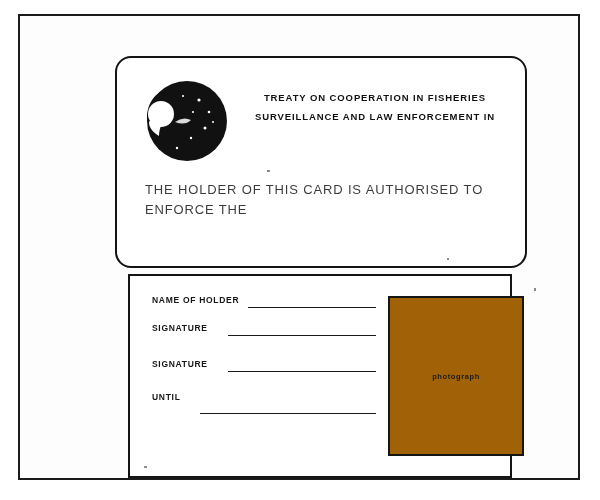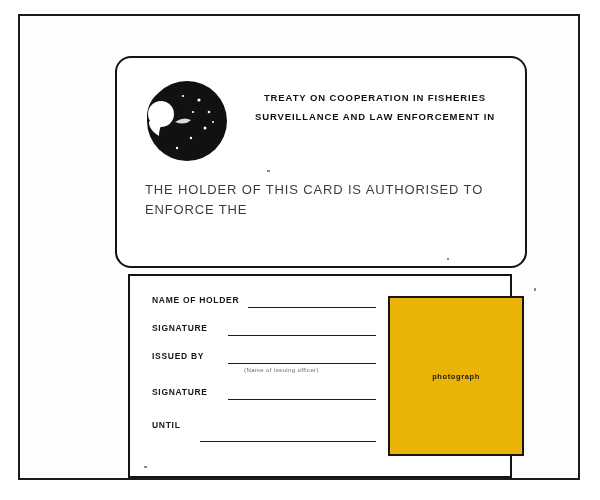--- a/index.html
+++ b/index.html
@@ -146,21 +146,21 @@
     position: absolute;
     left: 258px;
     top: 20px;
     width: 136px;
     height: 160px;
     border: 2px solid #151515;
     box-sizing: border-box;
     display: flex;
     align-items: center;
     justify-content: center;
-    background: #eab308;
+    background: #a16207;
   }
   #photo-label {
     font-size: 7.5px;
     font-weight: bold;
     letter-spacing: 0.6px;
     color: #1c1c1c;
   }
 
   
   .speck {
@@ -217,25 +217,20 @@
         <div class="field-row">
           <span class="field-label">NAME OF HOLDER</span>
           <span class="field-rule" style="left:96px; width:128px;"></span>
         </div>
 
         <div class="field-row">
           <span class="field-label">SIGNATURE</span>
           <span class="field-rule" style="left:76px; width:148px;"></span>
         </div>
 
-        <div class="field-row">
-          <span class="field-label">ISSUED BY</span>
-          <span class="field-rule" style="left:76px; width:148px;"></span>
-          <span class="field-hint" style="left:92px; top:21px;">(Name of issuing officer)</span>
-        </div>
 
         <div class="field-row" style="margin-top:8px;">
           <span class="field-label">SIGNATURE</span>
           <span class="field-rule" style="left:76px; width:148px;"></span>
         </div>
 
 
         <div class="field-row" id="valid-row">
           <span class="field-label l2">UNTIL</span>
           <span class="field-rule" style="left:48px; top:31px; width:176px;"></span>

